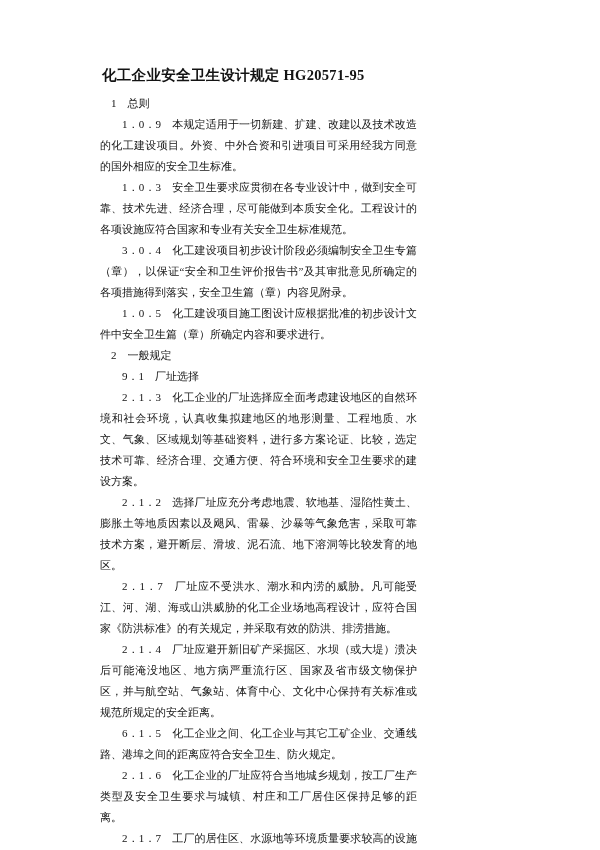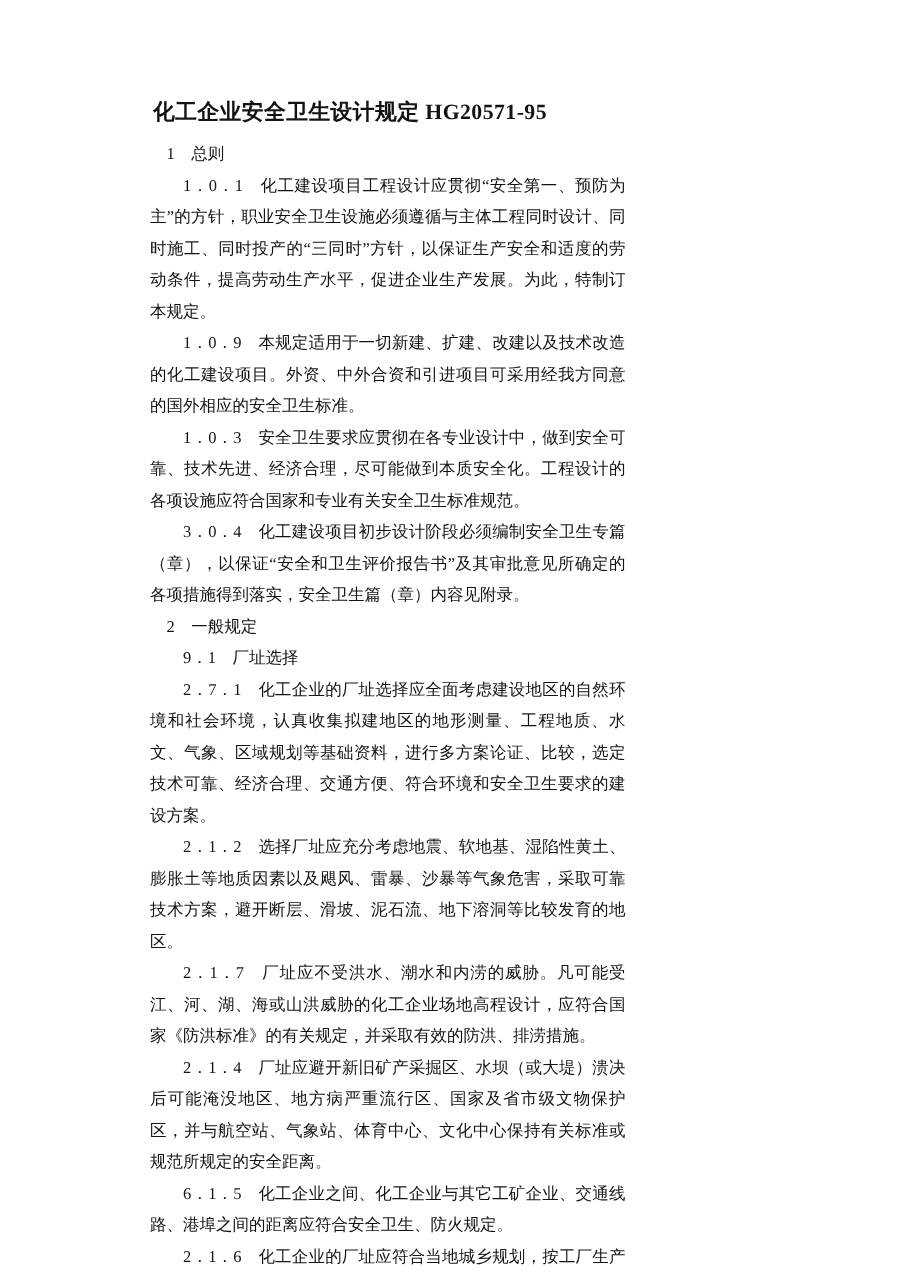--- a/index.html
+++ b/index.html
@@ -40,27 +40,27 @@
     text-indent: 1em;
   }
 </style>
 </head>
 <body>
 
 <div class="page">
   <h1 class="doc-title">化工企业安全卫生设计规定 HG20571-95</h1>
 
   <p class="para indent-1">1　总则</p>
-  <p class="para">1．0．1　化工建设项目工程设计应贯彻“安全第一、预防为主”的方针，职业安全卫生设施必须遵循与主体工程同时设计、同时施工、同时投产的“三同时”方针，以保证生产安全和适度的劳动条件，提高劳动生产水平，促进企业生产发展。为此，特制订本规定。</p>
   <p class="para">1．0．9　本规定适用于一切新建、扩建、改建以及技术改造的化工建设项目。外资、中外合资和引进项目可采用经我方同意的国外相应的安全卫生标准。</p>
   <p class="para">1．0．3　安全卫生要求应贯彻在各专业设计中，做到安全可靠、技术先进、经济合理，尽可能做到本质安全化。工程设计的各项设施应符合国家和专业有关安全卫生标准规范。</p>
   <p class="para">3．0．4　化工建设项目初步设计阶段必须编制安全卫生专篇（章），以保证“安全和卫生评价报告书”及其审批意见所确定的各项措施得到落实，安全卫生篇（章）内容见附录。</p>
+  <p class="para">1．0．5　化工建设项目施工图设计应根据批准的初步设计文件中安全卫生篇（章）所确定内容和要求进行。</p>
   <p class="para indent-1">2　一般规定</p>
   <p class="para">9．1　厂址选择</p>
-  <p class="para">2．7．1　化工企业的厂址选择应全面考虑建设地区的自然环境和社会环境，认真收集拟建地区的地形测量、工程地质、水文、气象、区域规划等基础资料，进行多方案论证、比较，选定技术可靠、经济合理、交通方便、符合环境和安全卫生要求的建设方案。</p>
+  <p class="para">2．1．3　化工企业的厂址选择应全面考虑建设地区的自然环境和社会环境，认真收集拟建地区的地形测量、工程地质、水文、气象、区域规划等基础资料，进行多方案论证、比较，选定技术可靠、经济合理、交通方便、符合环境和安全卫生要求的建设方案。</p>
   <p class="para">2．1．2　选择厂址应充分考虑地震、软地基、湿陷性黄土、膨胀土等地质因素以及飓风、雷暴、沙暴等气象危害，采取可靠技术方案，避开断层、滑坡、泥石流、地下溶洞等比较发育的地区。</p>
   <p class="para">2．1．7　厂址应不受洪水、潮水和内涝的威胁。凡可能受江、河、湖、海或山洪威胁的化工企业场地高程设计，应符合国家《防洪标准》的有关规定，并采取有效的防洪、排涝措施。</p>
   <p class="para">2．1．4　厂址应避开新旧矿产采掘区、水坝（或大堤）溃决后可能淹没地区、地方病严重流行区、国家及省市级文物保护区，并与航空站、气象站、体育中心、文化中心保持有关标准或规范所规定的安全距离。</p>
   <p class="para">6．1．5　化工企业之间、化工企业与其它工矿企业、交通线路、港埠之间的距离应符合安全卫生、防火规定。</p>
   <p class="para">2．1．6　化工企业的厂址应符合当地城乡规划，按工厂生产类型及安全卫生要求与城镇、村庄和工厂居住区保持足够的距离。</p>
   <p class="para">2．1．7　工厂的居住区、水源地等环境质量要求较高的设施与各种有害或危险场所应按有关标准规范设置防护距离，并应位于附近不洁水体、废渣堆场的上风、上游位置。</p>
 
 </div>
 
 </body></html>

